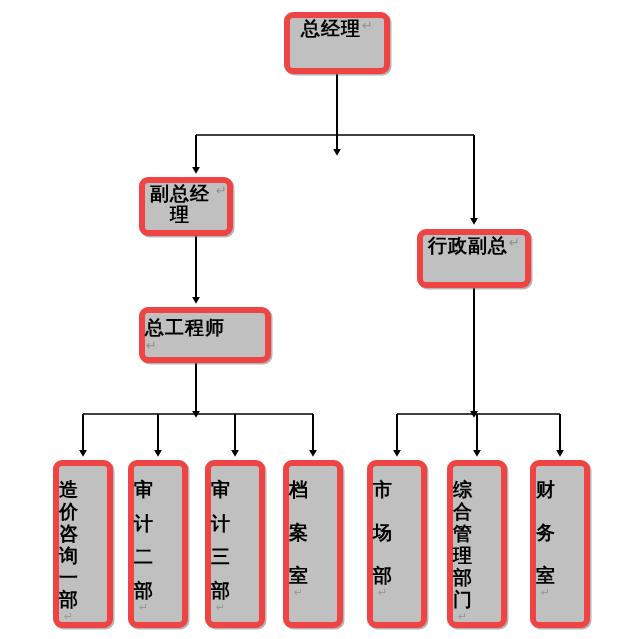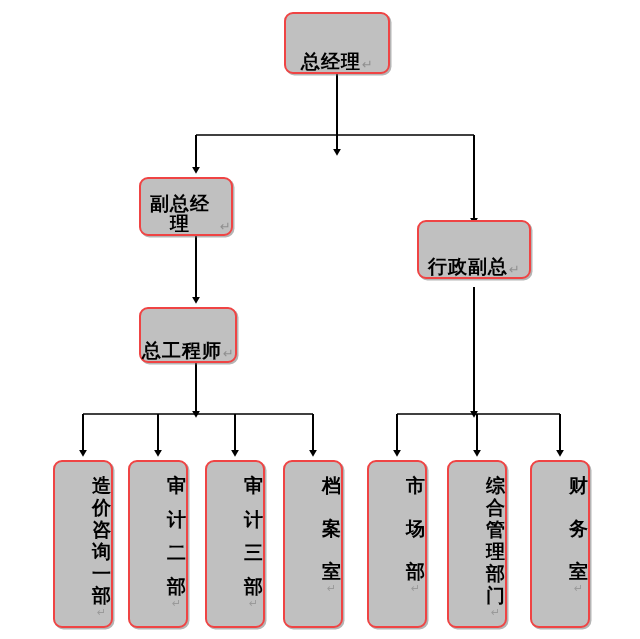--- a/index.html
+++ b/index.html
@@ -21,25 +21,25 @@
     position: absolute;
     left: 0;
     top: 0;
     width: 640px;
     height: 639px;
   }
   .node {
     position: absolute;
     box-sizing: border-box;
     background: #c0c0c0;
-    border: 2px solid #ef4444;
+    border: 6px solid #ef4444;
     border-radius: 9px;
     box-shadow: 1.5px 1.5px 0 rgba(120,120,120,0.55);
     display: flex;
-    align-items: flex-end;
+    align-items: flex-start;
     justify-content: center;
     color: #000000;
     z-index: 3;
   }
   .node-label {
     font-weight: bold;
     line-height: 1.08;
     letter-spacing: 0.5px;
     white-space: pre-wrap;
     text-align: center;
@@ -134,26 +134,26 @@
   <div class="node horiz" style="left: 284px; top: 12px; width: 106px; height: 62px;">
     <span class="node-label">总经理</span>
       <span class="pilcrow">↵</span>
   </div>
 
   <div class="node horiz" style="left: 139px; top: 177px; width: 94px; height: 59px;">
     <span class="node-label">副总经理</span>
       <span class="pilcrow">↵</span>
   </div>
 
-  <div class="node horiz" style="left: 417px; top: 220px; width: 114px; height: 59px;">
+  <div class="node horiz" style="left: 417px; top: 229px; width: 114px; height: 59px;">
     <span class="node-label">行政副总</span>
       <span class="pilcrow">↵</span>
   </div>
 
-  <div class="node horiz" style="left: 139px; top: 307px; width: 98px; height: 56px;">
+  <div class="node horiz" style="left: 139px; top: 307px; width: 132px; height: 56px; flex-direction: column;">
     <span class="node-label">总工程师</span>
       <span class="pilcrow">↵</span>
   </div>
 
   <div class="node vert" style="left: 53px; top: 460px; width: 60px; height: 168px;">
     <div class="vert-inner">
         <span class="vchar">造</span>
         <span class="vchar" style="margin-top: 3px;">价</span>
         <span class="vchar" style="margin-top: 3px;">咨</span>
         <span class="vchar" style="margin-top: 3px;">询</span>

